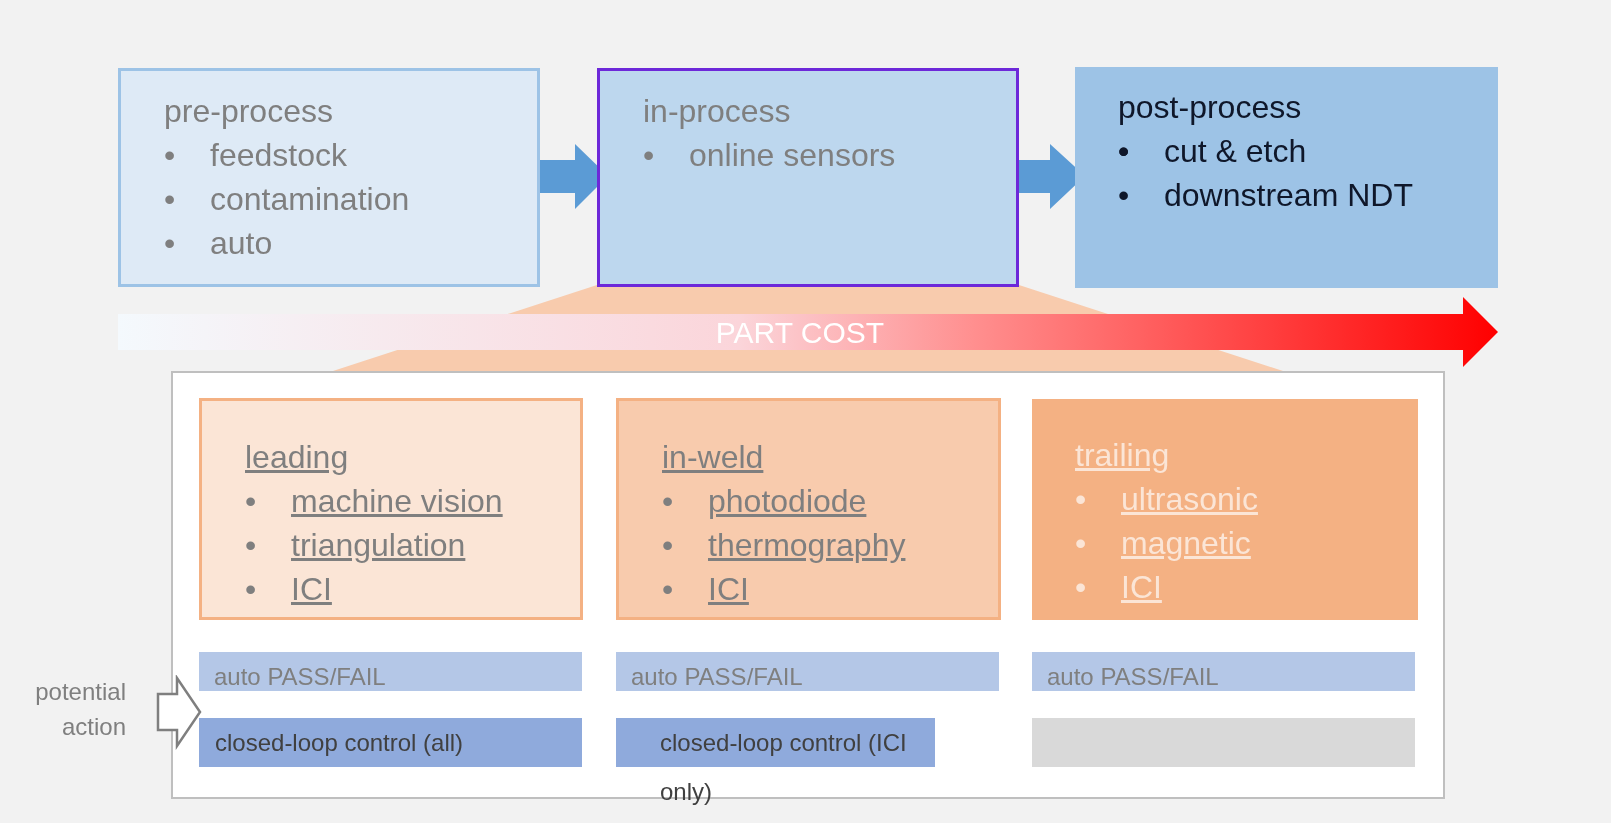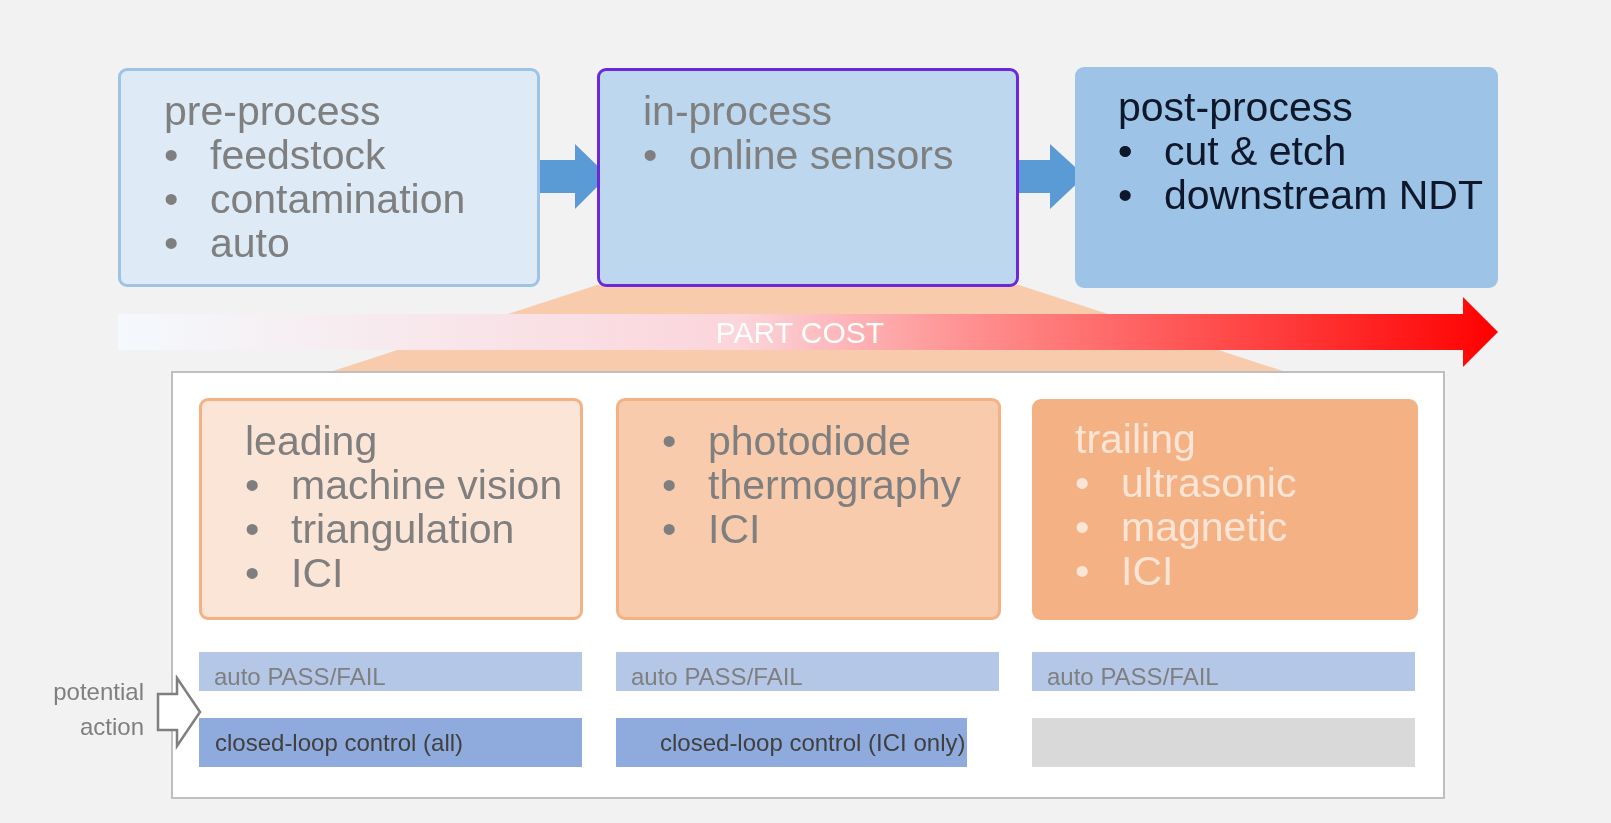--- a/index.html
+++ b/index.html
@@ -1,36 +1,36 @@
 <!DOCTYPE html>
 <html><head>
 <meta charset="utf-8">
 <style>
   html, body { margin:0; padding:0; }
   body { width:1611px; height:823px; background:#f2f2f2; position:relative; overflow:hidden;
          font-family:"Liberation Sans", sans-serif; }
   .abs { position:absolute; box-sizing:border-box; }
-  .box { padding:18px 0 0 43px; font-size:41px; line-height:44px;border-radius:9px; }
+  .box { padding:18px 0 0 43px; font-size:32px; line-height:44px; }
   .box .title { display:block; }
   .box ul { list-style:none; margin:0; padding:0; }
   .box li { position:relative; padding-left:46px; }
   .box li .bullet { position:absolute; left:0; top:0; }
   #pre { left:118px; top:68px; width:422px; height:219px; background:#deeaf6; border:3px solid #9dc3e6; color:#7f7f7f; }
   #inp { left:597px; top:68px; width:422px; height:219px; background:#bdd7ee; border:3px solid #6d28d9; color:#7f7f7f; }
   #post { left:1075px; top:67px; width:423px; height:221px; background:#9dc3e6; color:#0f172a; }
   #lead { left:199px; top:398px; width:384px; height:222px; background:#fbe5d6; border:3px solid #f4b183; color:#7f7f7f; }
   #weld { left:616px; top:398px; width:385px; height:222px; background:#f8cbad; border:3px solid #f4b183; color:#7f7f7f; }
   #trail { left:1032px; top:399px; width:386px; height:221px; background:#f4b183; color:#fbe5d6; }
-  #lead.box, #weld.box, #trail.box { padding-top:18px; }
+  #lead.box, #weld.box, #trail.box { padding-top:34px;text-decoration:underline; }
   .action { font-size:24px; line-height:49px; padding-left:15px; }
   .pf { background:#b4c7e7; color:#7f7f7f; height:39px; }
   .cl { background:#8faadc; color:#404040; height:49px; }
   .empty { background:#d9d9d9; height:49px; }
   #panel { left:171px; top:371px; width:1274px; height:428px; background:#ffffff; border:2px solid #bfbfbf; }
-  #pa-label { left:20px; top:674px; width:124px; text-align:right; font-size:24px; line-height:35px; color:#7f7f7f; }
+  #pa-label { left:2px; top:674px; width:124px; text-align:right; font-size:24px; line-height:35px; color:#7f7f7f; }
   #cost-text { left:700px; top:314px; width:200px; text-align:center; font-size:30px; color:#ffffff; line-height:38px; }
 </style>
 </head>
 <body>
 
 <svg class="abs" style="left:0;top:0;" width="1611" height="823">
   <defs>
     <linearGradient id="costgrad" x1="0" y1="0" x2="1" y2="0">
       <stop offset="0" stop-color="#f4f9fd"></stop>
       <stop offset="0.45" stop-color="#fbd5da"></stop>
@@ -86,20 +86,21 @@
 <div class="abs box" id="lead">
   <span class="title">leading</span>
   <ul>
     <li><span class="bullet">•</span><span>machine vision</span></li>
     <li><span class="bullet">•</span><span>triangulation</span></li>
     <li><span class="bullet">•</span><span>ICI</span></li>
   </ul>
 </div>
 
 <div class="abs box" id="weld">
+  <span class="title">in-weld</span>
   <ul>
     <li><span class="bullet">•</span><span>photodiode</span></li>
     <li><span class="bullet">•</span><span>thermography</span></li>
     <li><span class="bullet">•</span><span>ICI</span></li>
   </ul>
 </div>
 
 <div class="abs box" id="trail">
   <span class="title">trailing</span>
   <ul>
@@ -112,14 +113,14 @@
 <div class="abs" id="pa-label">
   <div>potential</div>
   <div>action</div>
 </div>
 
 <div class="abs action pf" style="left:199px;top:652px;width:383px;">auto PASS/FAIL</div>
 <div class="abs action pf" style="left:616px;top:652px;width:383px;">auto PASS/FAIL</div>
 <div class="abs action pf" style="left:1032px;top:652px;width:383px;">auto PASS/FAIL</div>
 
 <div class="abs action cl" style="left:199px;top:718px;width:383px;padding-left:16px;">closed-loop control (all)</div>
-<div class="abs action cl" style="left:616px;top:718px;width:351px;padding-left:44px;">closed-loop control (ICI only)</div>
+<div class="abs action cl" style="left:616px;top:718px;width:319px;padding-left:44px;">closed-loop control (ICI only)</div>
 <div class="abs action empty" style="left:1032px;top:718px;width:383px;"></div>
 
 </body></html>

